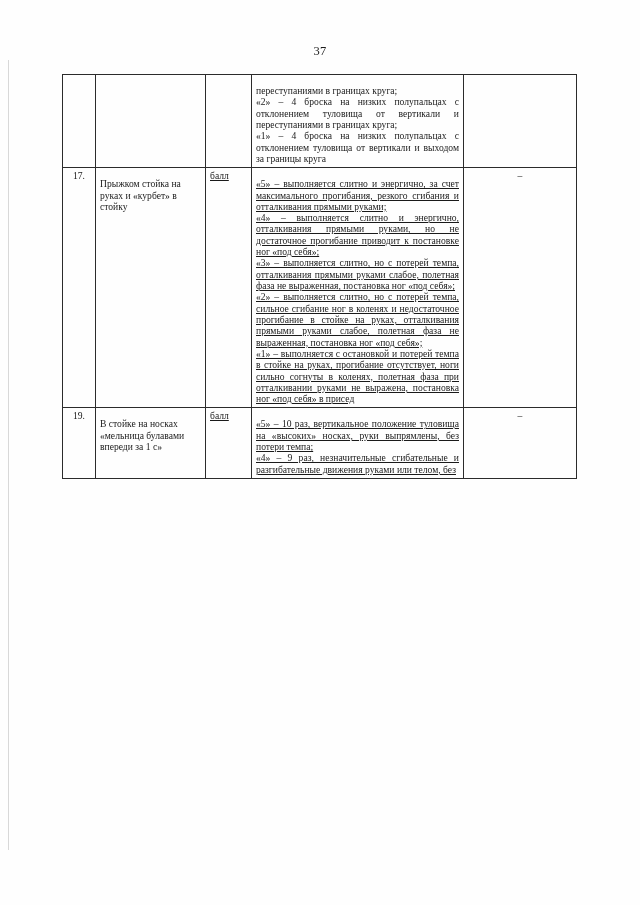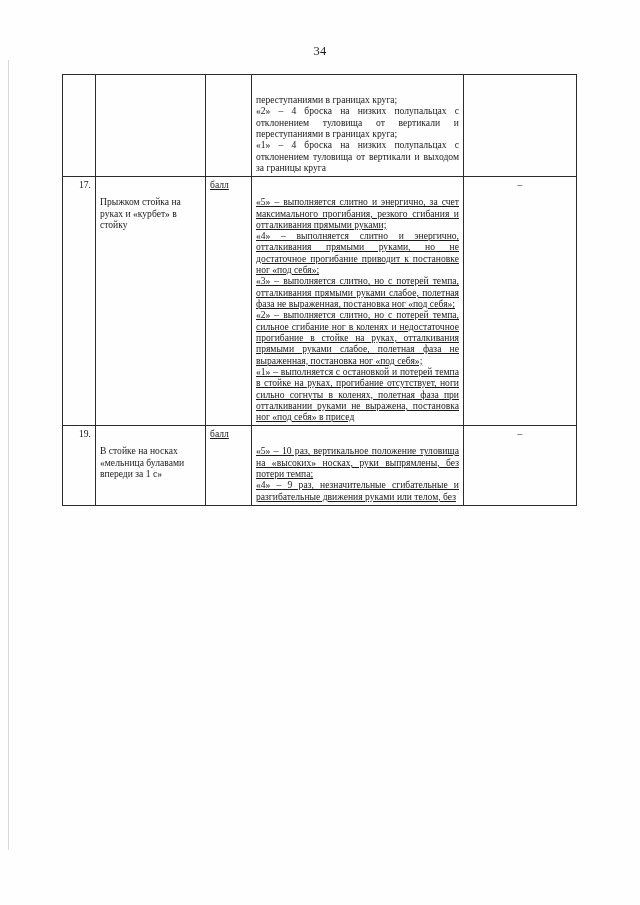--- a/index.html
+++ b/index.html
@@ -54,47 +54,47 @@
     font-size: 9.6px;
     line-height: 1.18;
     font-family: "Liberation Serif", serif;
   }
   col.c-num { width: 33px; }
   col.c-name { width: 110px; }
   col.c-unit { width: 46px; }
   col.c-crit { width: 212px; }
   col.c-note { width: 113px; }
 
-  td.num { text-align: right; padding-left: 5px; }
+  td.num { text-align: center; padding-left: 5px; }
   td.note { text-align: center; }
   td.unit { text-align: left; padding-left: 5px; text-decoration: underline; }
 
   .cell-p {
-    margin: 17px 0 0 0;
+    margin: 8px 0 0 0;
     text-align: left;
     hyphens: none;
   }
   .crit-text {
     text-align: justify;
   }
   .name-text {
     text-align: left;
   }
   .top-row td {
     padding-top: 3px;
   }
 </style>
 </head>
 <body>
 
 <div class="page">
 
   <div class="left-margin-mark"></div>
 
-  <div class="page-number">34</div>
+  <div class="page-number">37</div>
 
   <table class="doc-table">
     <colgroup>
       <col class="c-num">
       <col class="c-name">
       <col class="c-unit">
       <col class="c-crit">
       <col class="c-note">
     </colgroup>
     <tbody>

